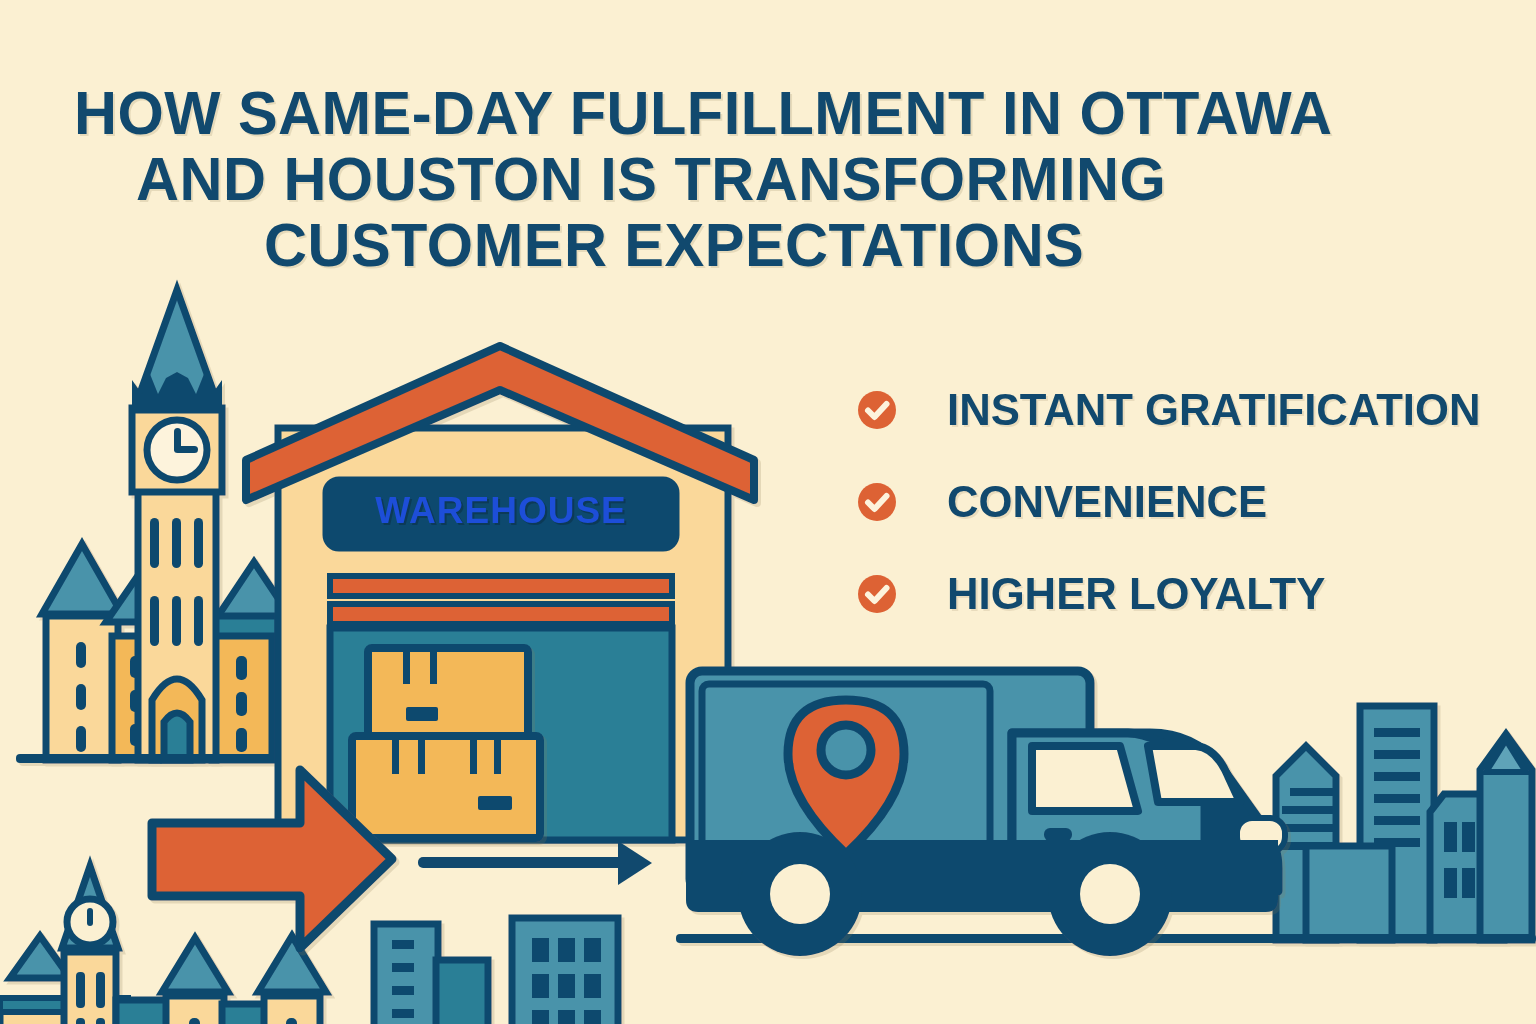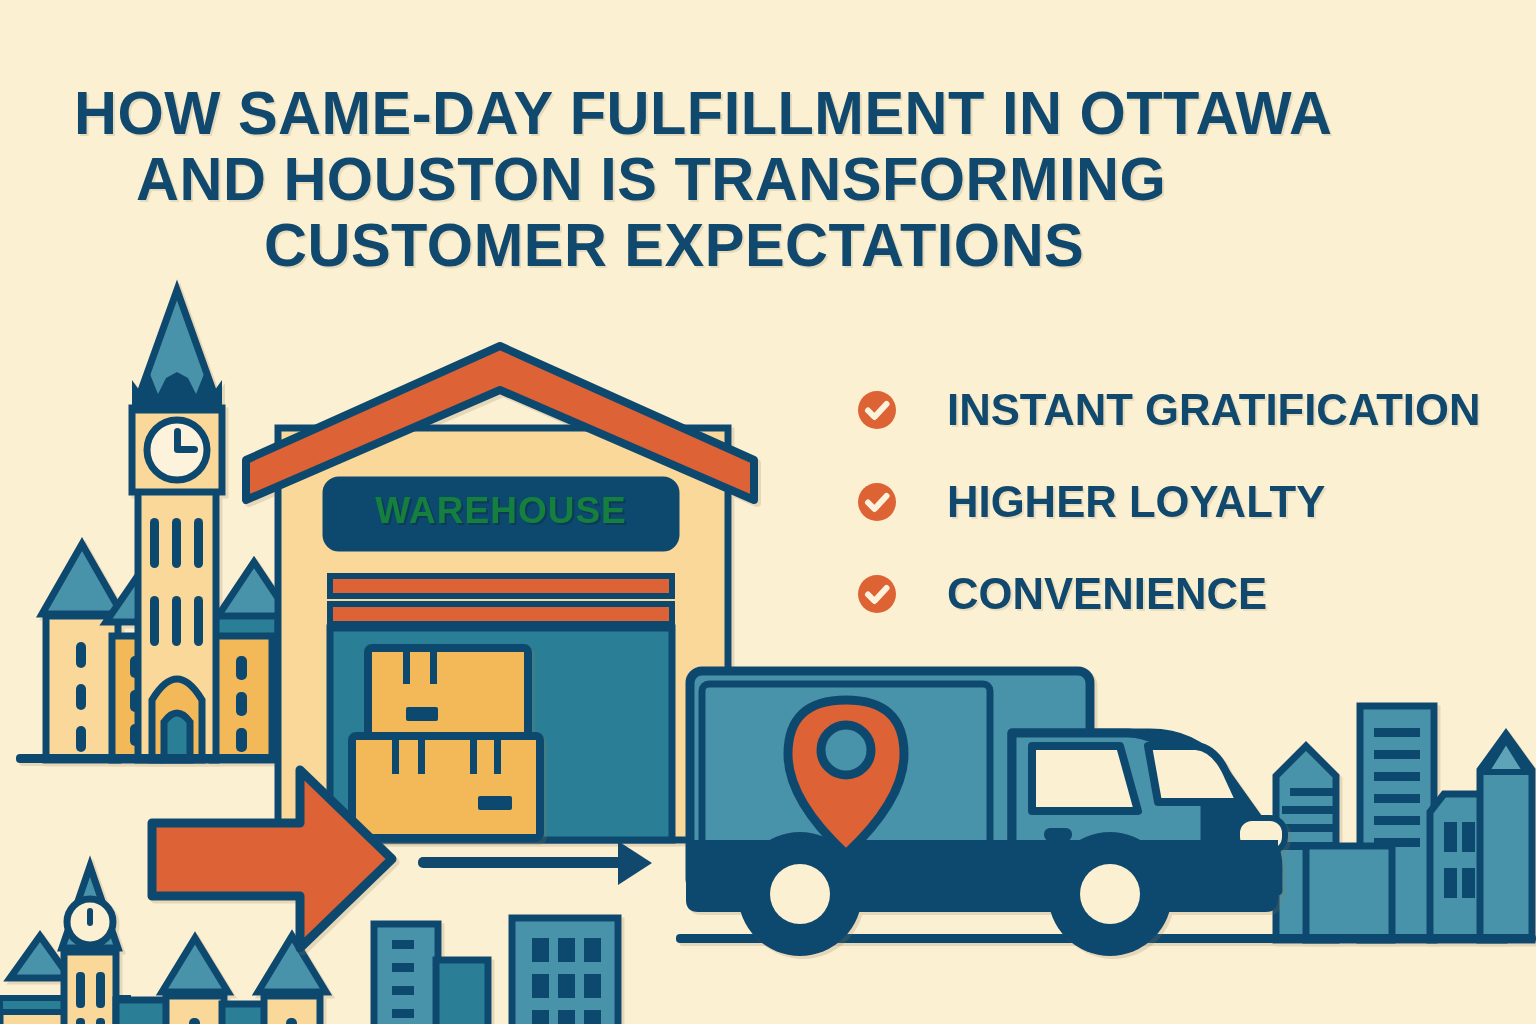--- a/index.html
+++ b/index.html
@@ -88,21 +88,21 @@
     position: absolute;
     left: 336px;
     top: 463px;
     width: 330px;
     text-align: center;
     font-family: "Liberation Sans", sans-serif;
     font-weight: bold;
     font-size: 37px;
     line-height: 40px;
     letter-spacing: 1px;
-    color: #15803d;
+    color: #1d4ed8;
     text-transform: uppercase;
     text-shadow: 2px 2px 0 rgba(10,40,60,0.45);
     pointer-events: none;
   }
 </style>
 </head>
 <body>
 
 <div id="stage">
 
@@ -334,28 +334,28 @@
         <path d="M12 21.5 L18.5 28 L30.5 15" fill="none" stroke="#FDF3DC" stroke-width="6" stroke-linecap="round" stroke-linejoin="round"></path>
       </svg>
       <div class="bullet-label">INSTANT GRATIFICATION</div>
     </div>
 
     <div class="bullet-row">
       <svg class="bullet-check" viewBox="0 0 42 42">
         <circle cx="21" cy="21" r="19" fill="#DD6234"></circle>
         <path d="M12 21.5 L18.5 28 L30.5 15" fill="none" stroke="#FDF3DC" stroke-width="6" stroke-linecap="round" stroke-linejoin="round"></path>
       </svg>
-      <div class="bullet-label">HIGHER LOYALTY</div>
+      <div class="bullet-label">CONVENIENCE</div>
     </div>
 
     <div class="bullet-row">
       <svg class="bullet-check" viewBox="0 0 42 42">
         <circle cx="21" cy="21" r="19" fill="#DD6234"></circle>
         <path d="M12 21.5 L18.5 28 L30.5 15" fill="none" stroke="#FDF3DC" stroke-width="6" stroke-linecap="round" stroke-linejoin="round"></path>
       </svg>
-      <div class="bullet-label">CONVENIENCE</div>
+      <div class="bullet-label">HIGHER LOYALTY</div>
     </div>
 
   </div>
 
   <div id="warehouse-sign-text">WAREHOUSE</div>
 
 </div>
 
 </body></html>

